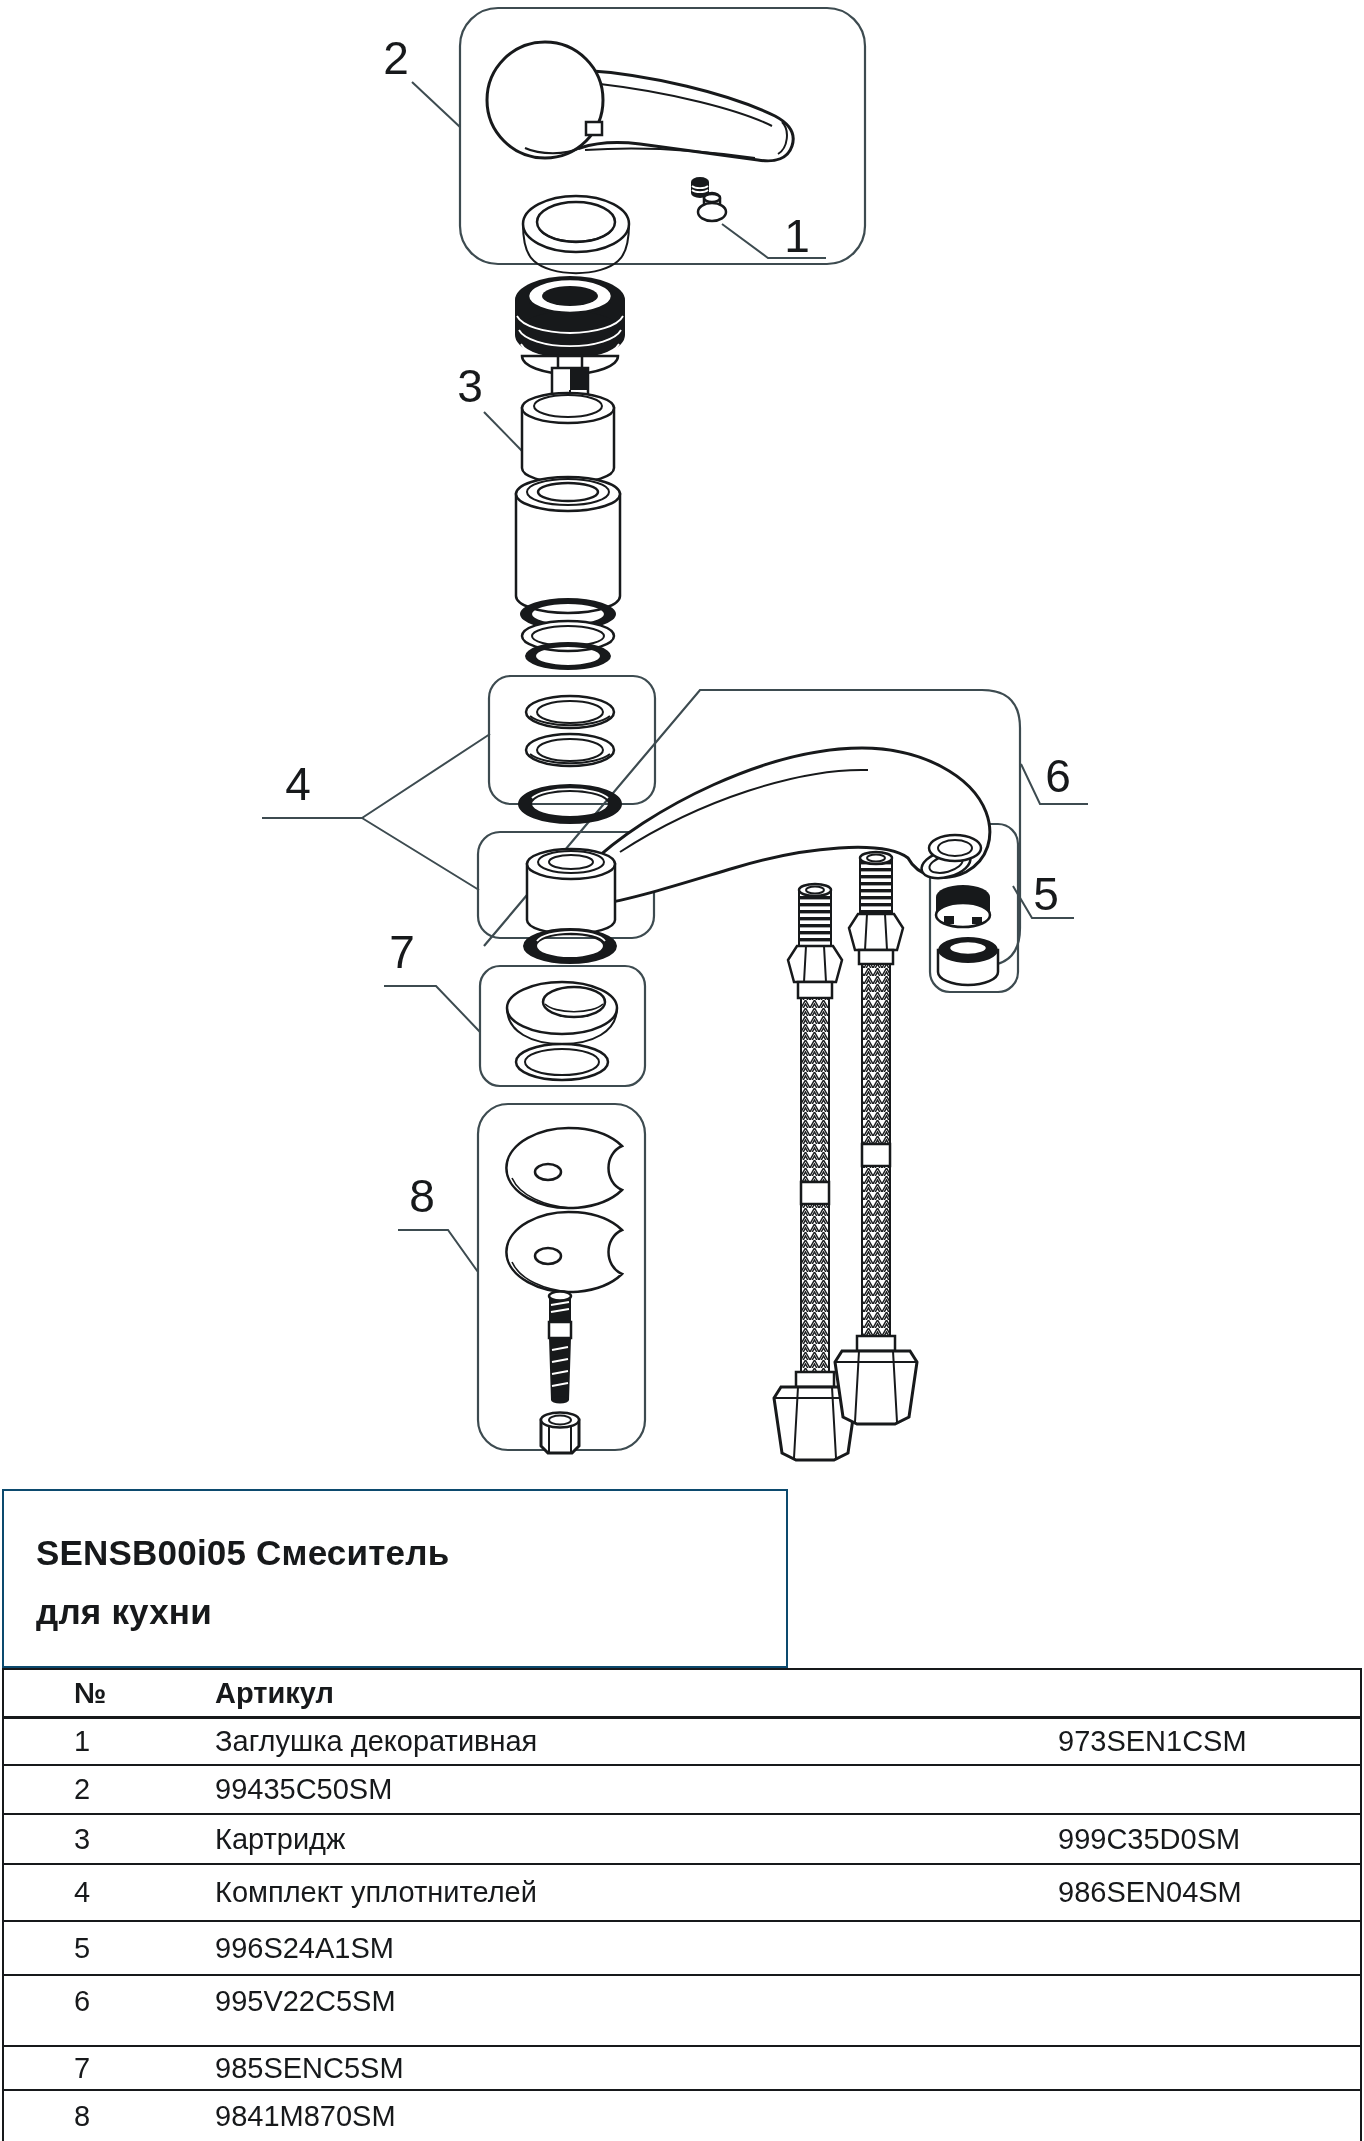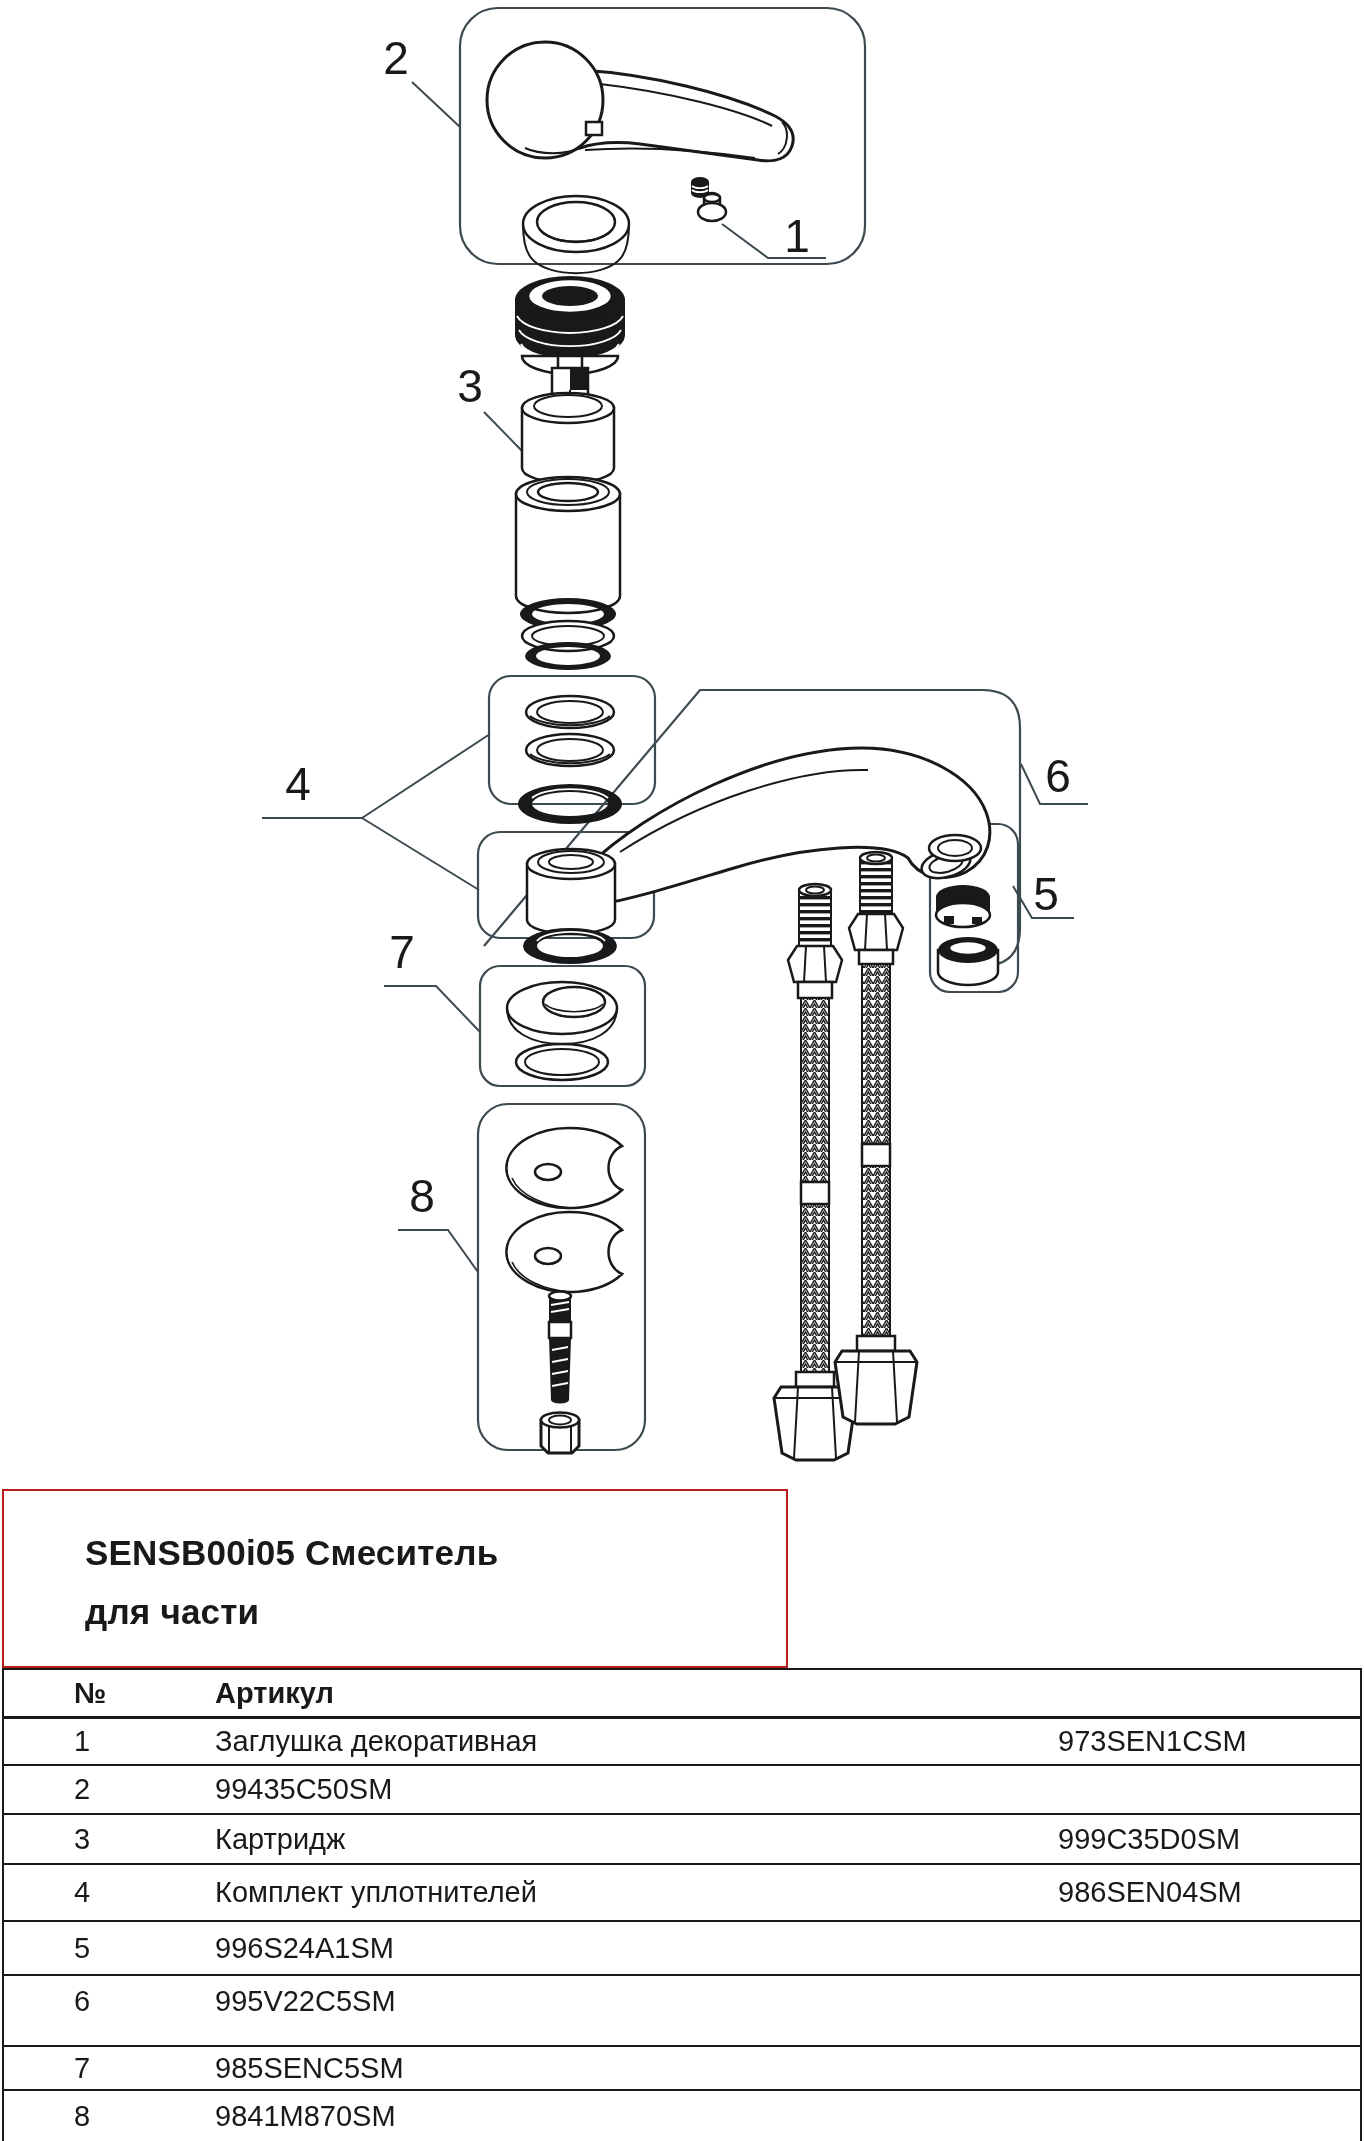--- a/index.html
+++ b/index.html
@@ -15,22 +15,22 @@
   .pl{fill:none;stroke:#17191b;stroke-width:2}
   .pt{fill:none;stroke:#17191b;stroke-width:1.6}
   .pk{fill:#17191b;stroke:none}
   .wl{fill:none;stroke:#ffffff;stroke-width:1.8}
   .gb{fill:none;stroke:#3d4b50;stroke-width:2.2}
   .ld{fill:none;stroke:#3d4b50;stroke-width:2}
   .co{font-family:"Liberation Sans",sans-serif;font-size:46px;fill:#17191b;text-anchor:middle}
   
   .titlebox{
     position:absolute;left:2px;top:1489px;width:786px;height:179px;
-    border:2px solid #b91c1c;box-sizing:border-box;
-    padding:32px 0 0 81px;
+    border:2px solid #0c4a6e;box-sizing:border-box;
+    padding:32px 0 0 32px;
   }
   .titlebox .t{font-size:35px;font-weight:700;line-height:59px;letter-spacing:.2px}
   
   .parts-table{
     position:absolute;left:2px;top:1668px;width:1360px;
     border-top:2px solid #17191b;border-left:2px solid #17191b;border-right:2px solid #17191b;
     box-sizing:border-box;
   }
   .trow{display:flex;align-items:center;border-bottom:2px solid #17191b;font-size:29px}
   .thead{height:46px;border-bottom:3px solid #17191b;font-weight:700}
@@ -247,21 +247,21 @@
       <path class="p3" d="M541,1420 L541,1446 L548,1453 L572,1453 L579,1446 L579,1420 Z"></path>
       <path class="pl" d="M549,1422 L549,1452 M571,1422 L571,1452"></path>
       <ellipse class="p" cx="560" cy="1420" rx="19" ry="7.5"></ellipse>
       <ellipse class="pl" cx="560" cy="1420" rx="11" ry="4.5"></ellipse>
     </g>
   </g>
 </svg>
 
 <div class="titlebox">
   <div class="t">SENSB00i05 Смеситель</div>
-  <div class="t">для части</div>
+  <div class="t">для кухни</div>
 </div>
 
 <div class="parts-table">
   <div class="trow thead">
     <span class="c-num">№</span>
     <span class="c-code">Артикул</span>
   </div>
   <div class="trow r1">
     <span class="c-num">1</span>
     <span class="c-name">Заглушка декоративная</span>

